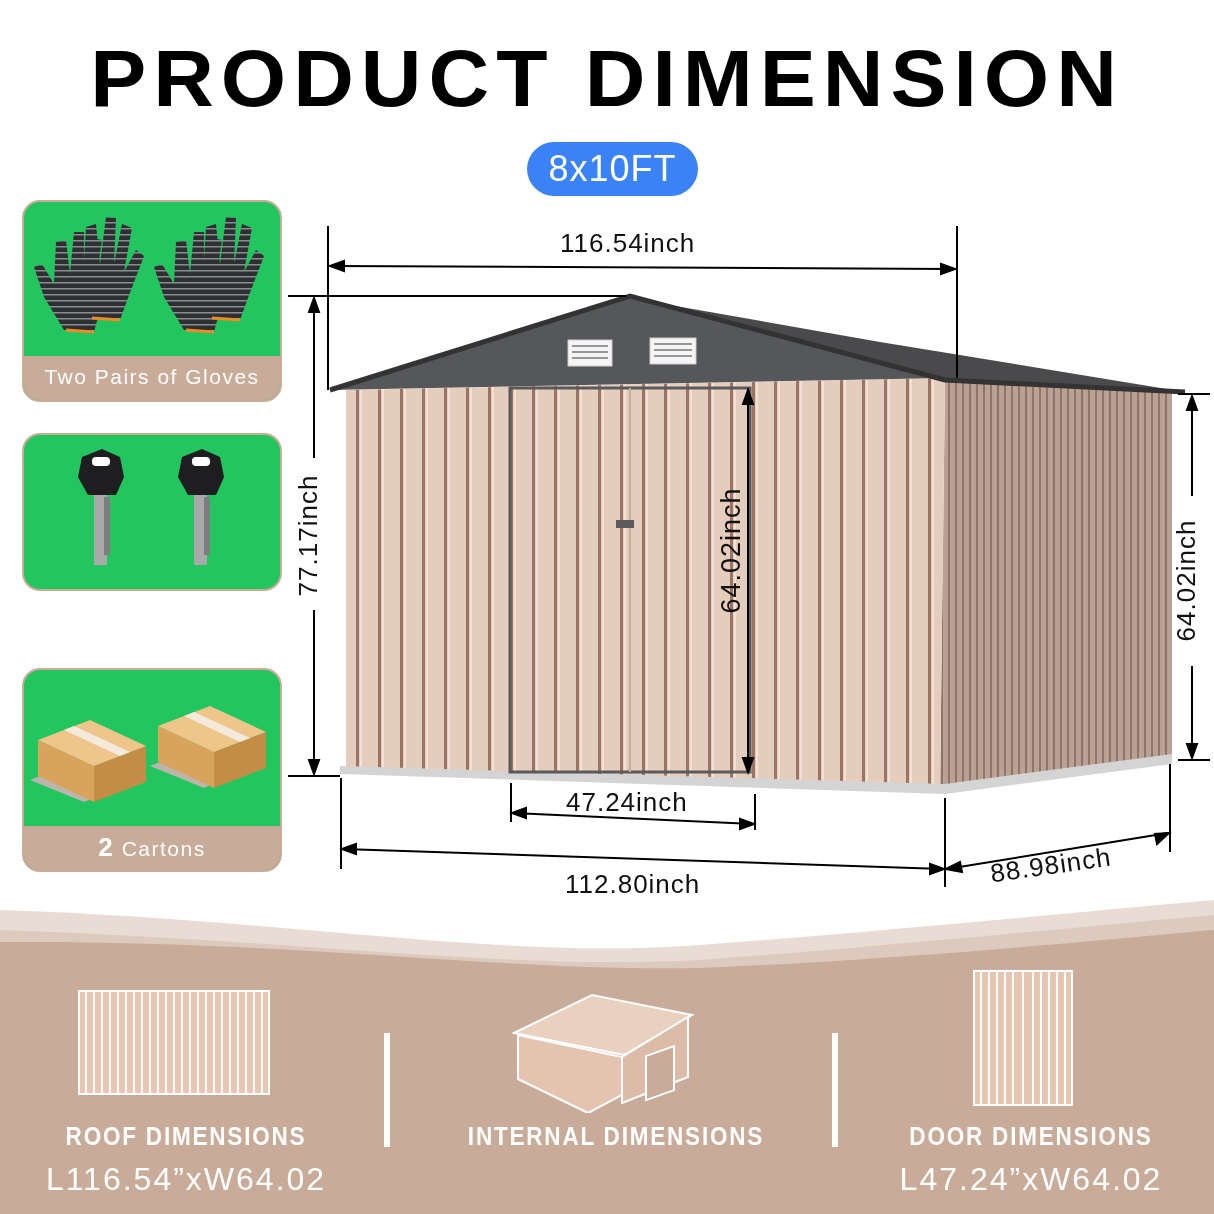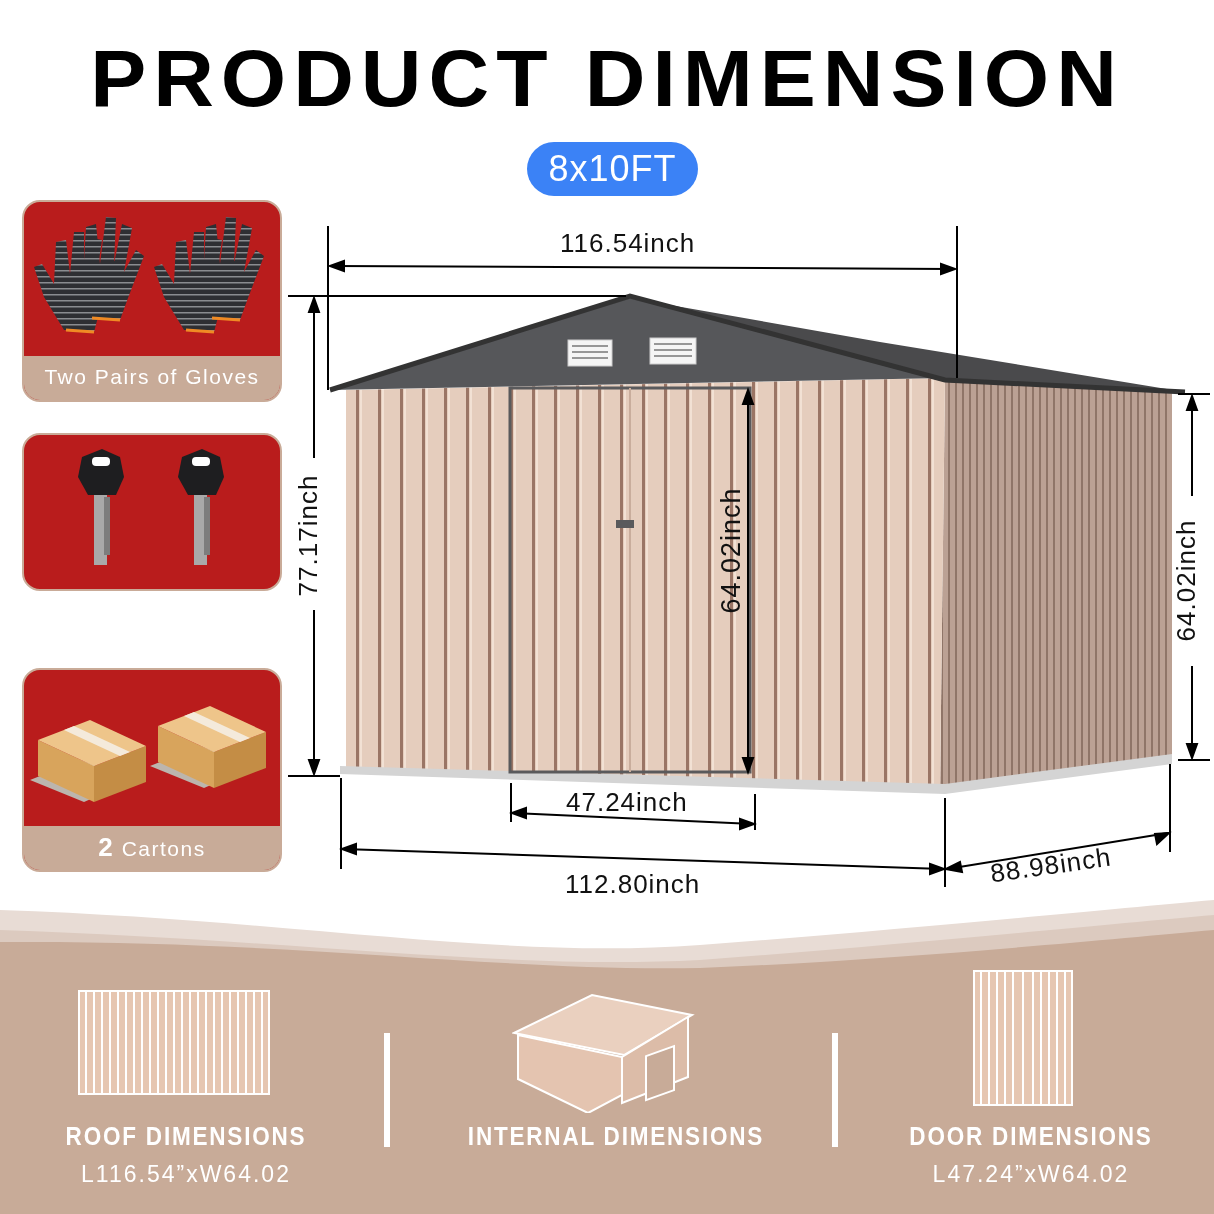--- a/index.html
+++ b/index.html
@@ -1,28 +1,28 @@
 <!DOCTYPE html>
 <html><head>
 <meta charset="utf-8">
 <style>
   html,body{margin:0;padding:0;background:#fff;}
   body{width:1214px;height:1214px;position:relative;overflow:hidden;font-family:"Liberation Sans",sans-serif;}
   .abs{position:absolute;}
   .title{left:0;top:30px;width:1214px;text-align:center;font-size:84px;font-weight:bold;letter-spacing:7px;color:#000;transform:scaleY(0.95);}
   .badge{left:527px;top:142px;width:171px;height:54px;border-radius:27px;background:#3b82f6;color:#fff;font-size:36px;text-align:center;line-height:54px;letter-spacing:1px;}
-  .card{left:22px;width:256px;border:2px solid #c9ab98;border-radius:18px;background:#b91c1c;overflow:hidden;}
+  .card{left:22px;width:256px;border:2px solid #c9ab98;border-radius:18px;background:#22c55e;overflow:hidden;}
   .card .pic{position:relative;height:154px;}
   .card .cap{background:#c8ab98;color:#fff;text-align:center;font-size:21px;letter-spacing:1.5px;height:44px;line-height:42px;}
   .card .cap b{font-size:26px;}
   .dimtext{font-size:26px;color:#111;letter-spacing:1px;white-space:nowrap;}
   .bottom{left:0;top:900px;width:1214px;height:314px;}
   .feat{top:1122px;width:360px;text-align:center;color:#fff;}
   .feat .h{font-size:25px;font-weight:bold;letter-spacing:2px;transform:scaleX(0.9);}
-  .feat .v{font-size:23px;letter-spacing:2px;margin-top:10px;}
+  .feat .v{font-size:32px;letter-spacing:2px;margin-top:10px;}
   .sep{top:1033px;width:6px;height:114px;background:#fff;}
 </style>
 </head>
 <body>
 
 <div class="abs title">PRODUCT DIMENSION</div>
 <div class="abs badge">8x10FT</div>
 
 <div class="abs card" style="top:200px;">
   <div class="pic">

